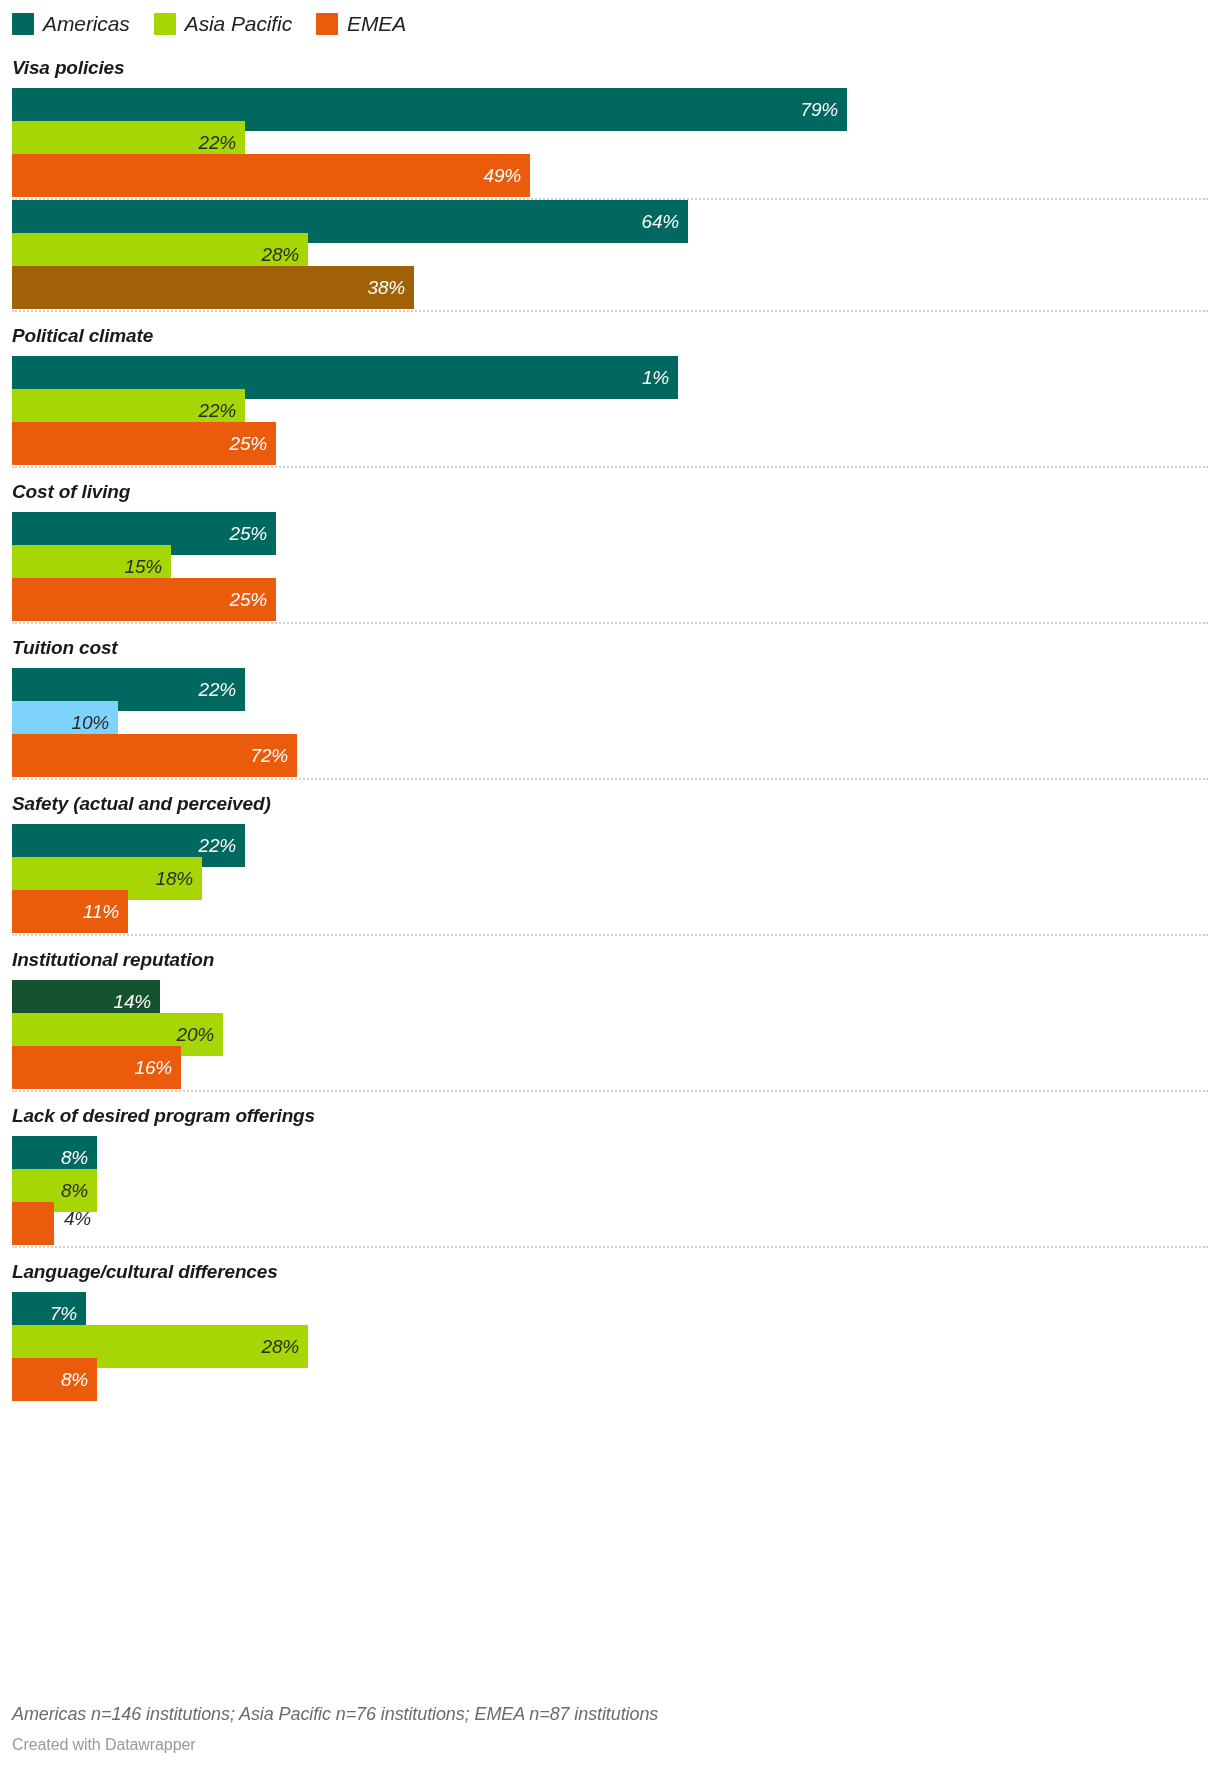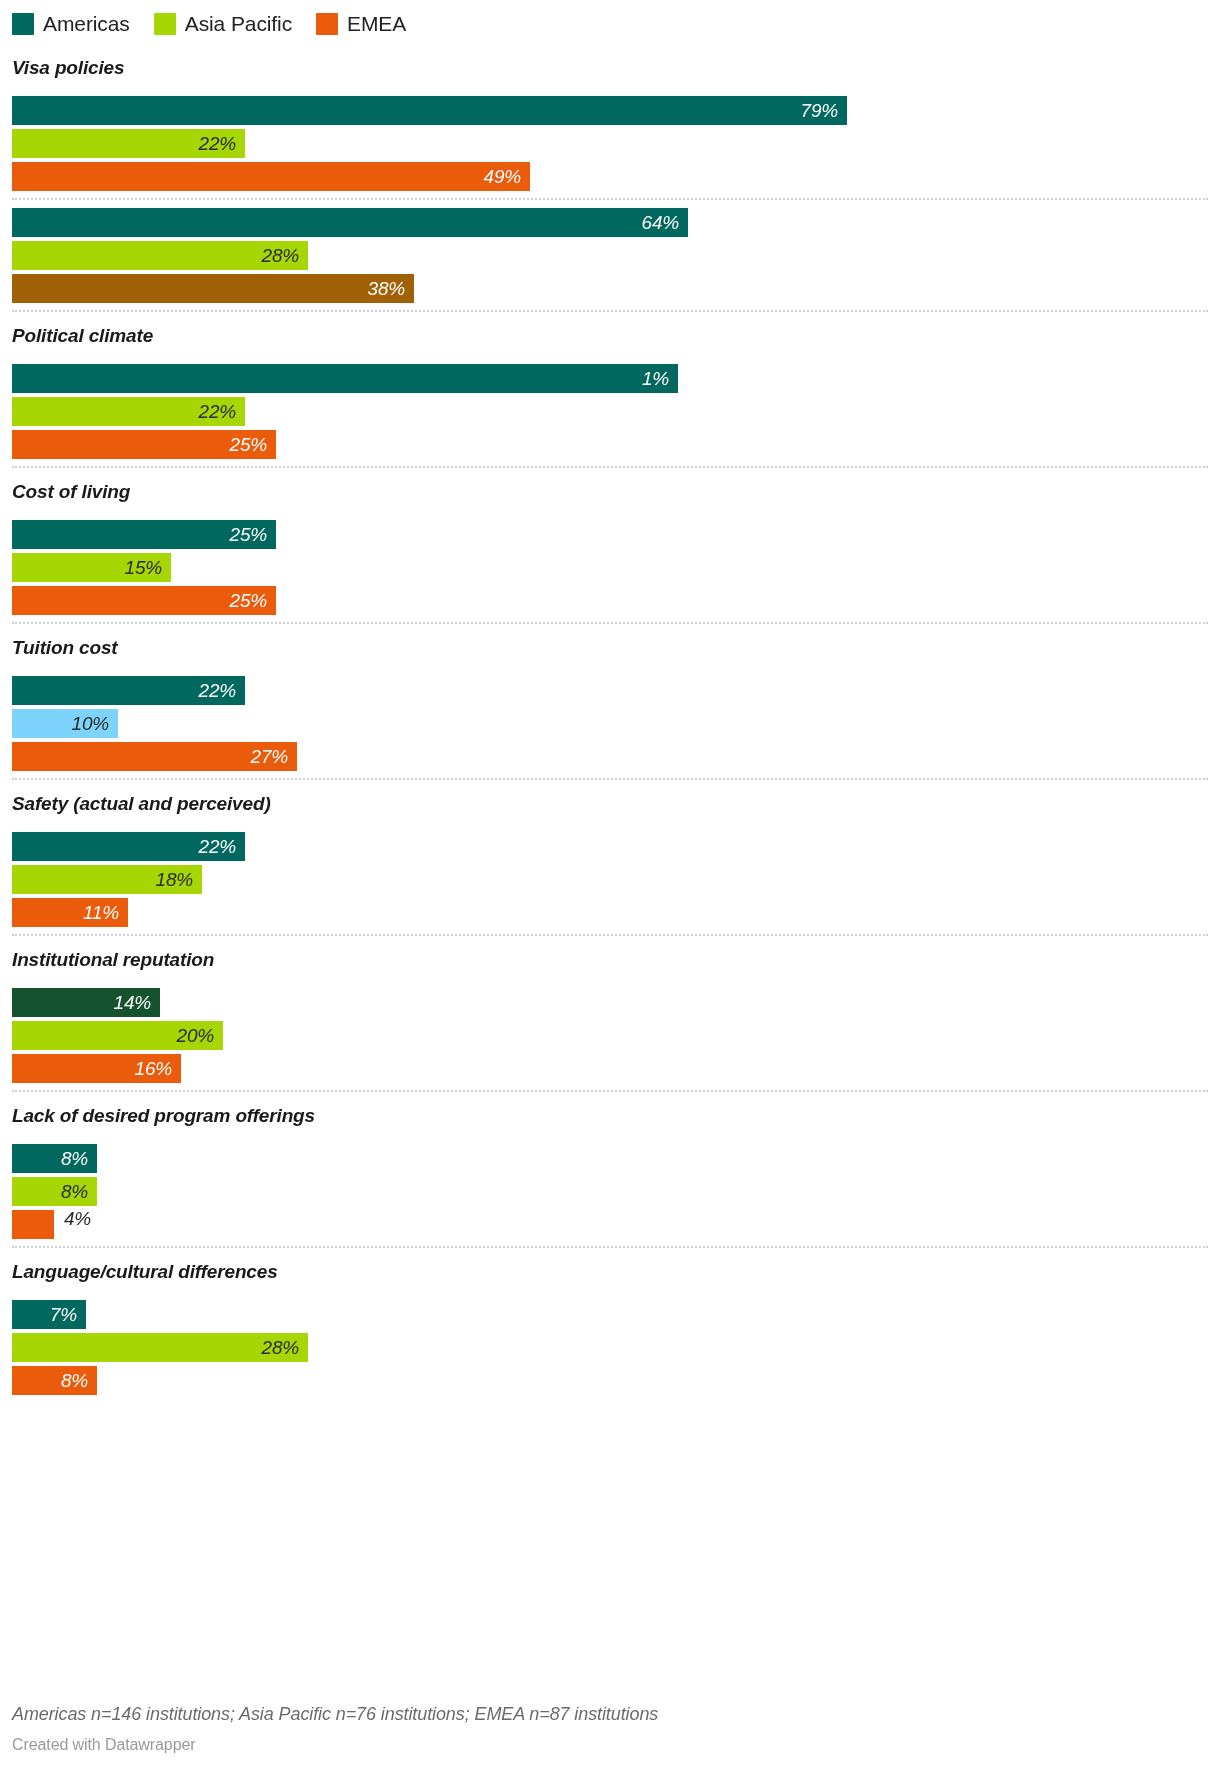--- a/index.html
+++ b/index.html
@@ -29,20 +29,21 @@
     align-items: center;
     gap: 24px;
     height: 38px;
     padding-top: 9px;
     box-sizing: border-box;
   }
   .legend-item {
     display: flex;
     align-items: center;
     gap: 9px;
+    font-style: italic;
   }
   .legend-swatch {
     width: 22px;
     height: 22px;
     flex: 0 0 auto;
     border-radius: 1px;
   }
   .legend-label {
     font-size: 21px;
     line-height: 22px;
@@ -70,22 +71,22 @@
     position: relative;
   }
   .bar-row {
     position: relative;
     height: 33px;
     display: block;
   }
   .bar {
     position: absolute;
     left: 0;
-    top: 8px;
-    height: 29px;
+    top: 0;
+    height: 43px;
     box-sizing: border-box;
     display: flex;
     align-items: center;
     justify-content: flex-end;
   }
   .bar-value {
     font-size: 19px;
     line-height: 19px;
     padding-right: 9px;
     white-space: nowrap;
@@ -243,21 +244,21 @@
               <span class="bar-value inside-light">22%</span>
             </div>
           </div>
           <div class="bar-row">
             <div class="bar" style="width: 106px; background: #7dd3fc;">
               <span class="bar-value inside-dark">10%</span>
             </div>
           </div>
           <div class="bar-row">
             <div class="bar" style="width: 285px; background: rgb(234, 91, 12);">
-              <span class="bar-value inside-light">27%</span>
+              <span class="bar-value inside-light">72%</span>
             </div>
           </div>
         </div>
         <div class="separator"></div>
       </div>
       <div class="group">
         <div class="group-title">Safety (actual and perceived)</div>
         <div class="bars">
           <div class="bar-row">
             <div class="bar" style="width: 233px; background: rgb(0, 104, 94);">

